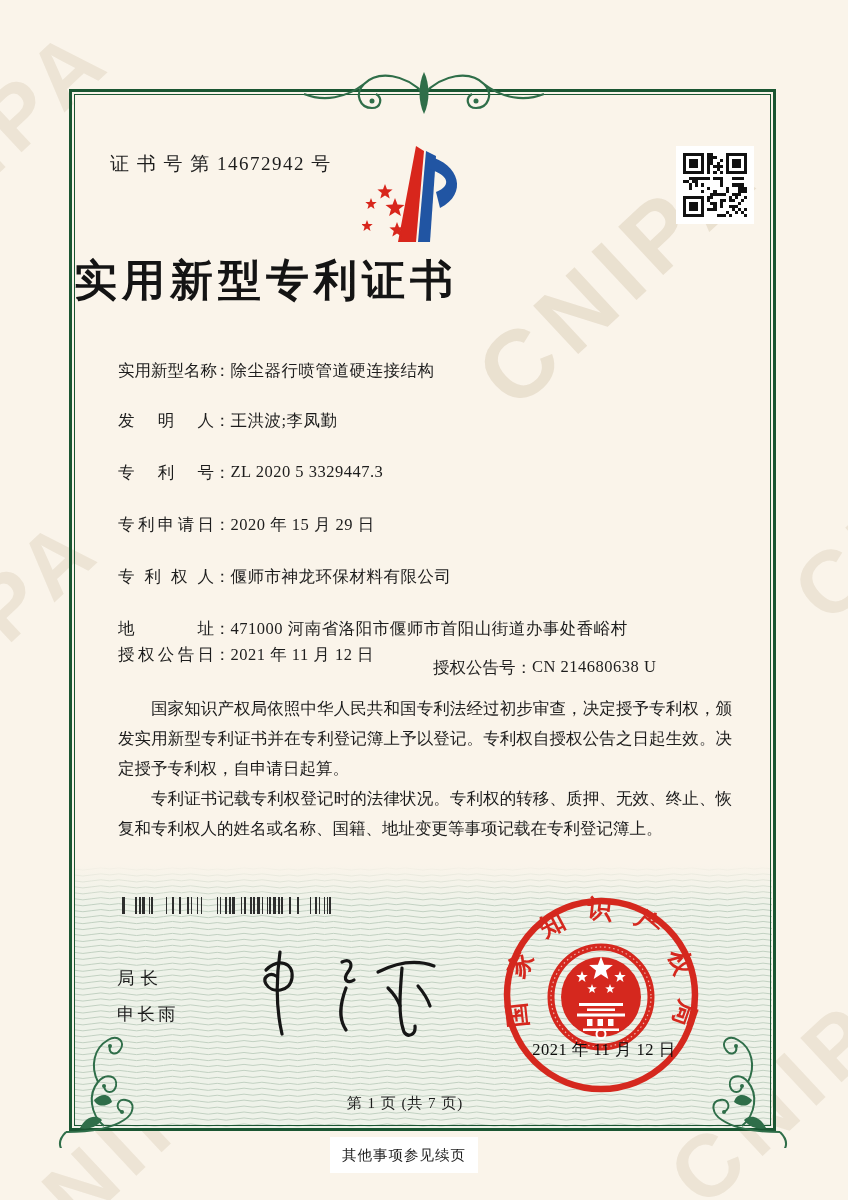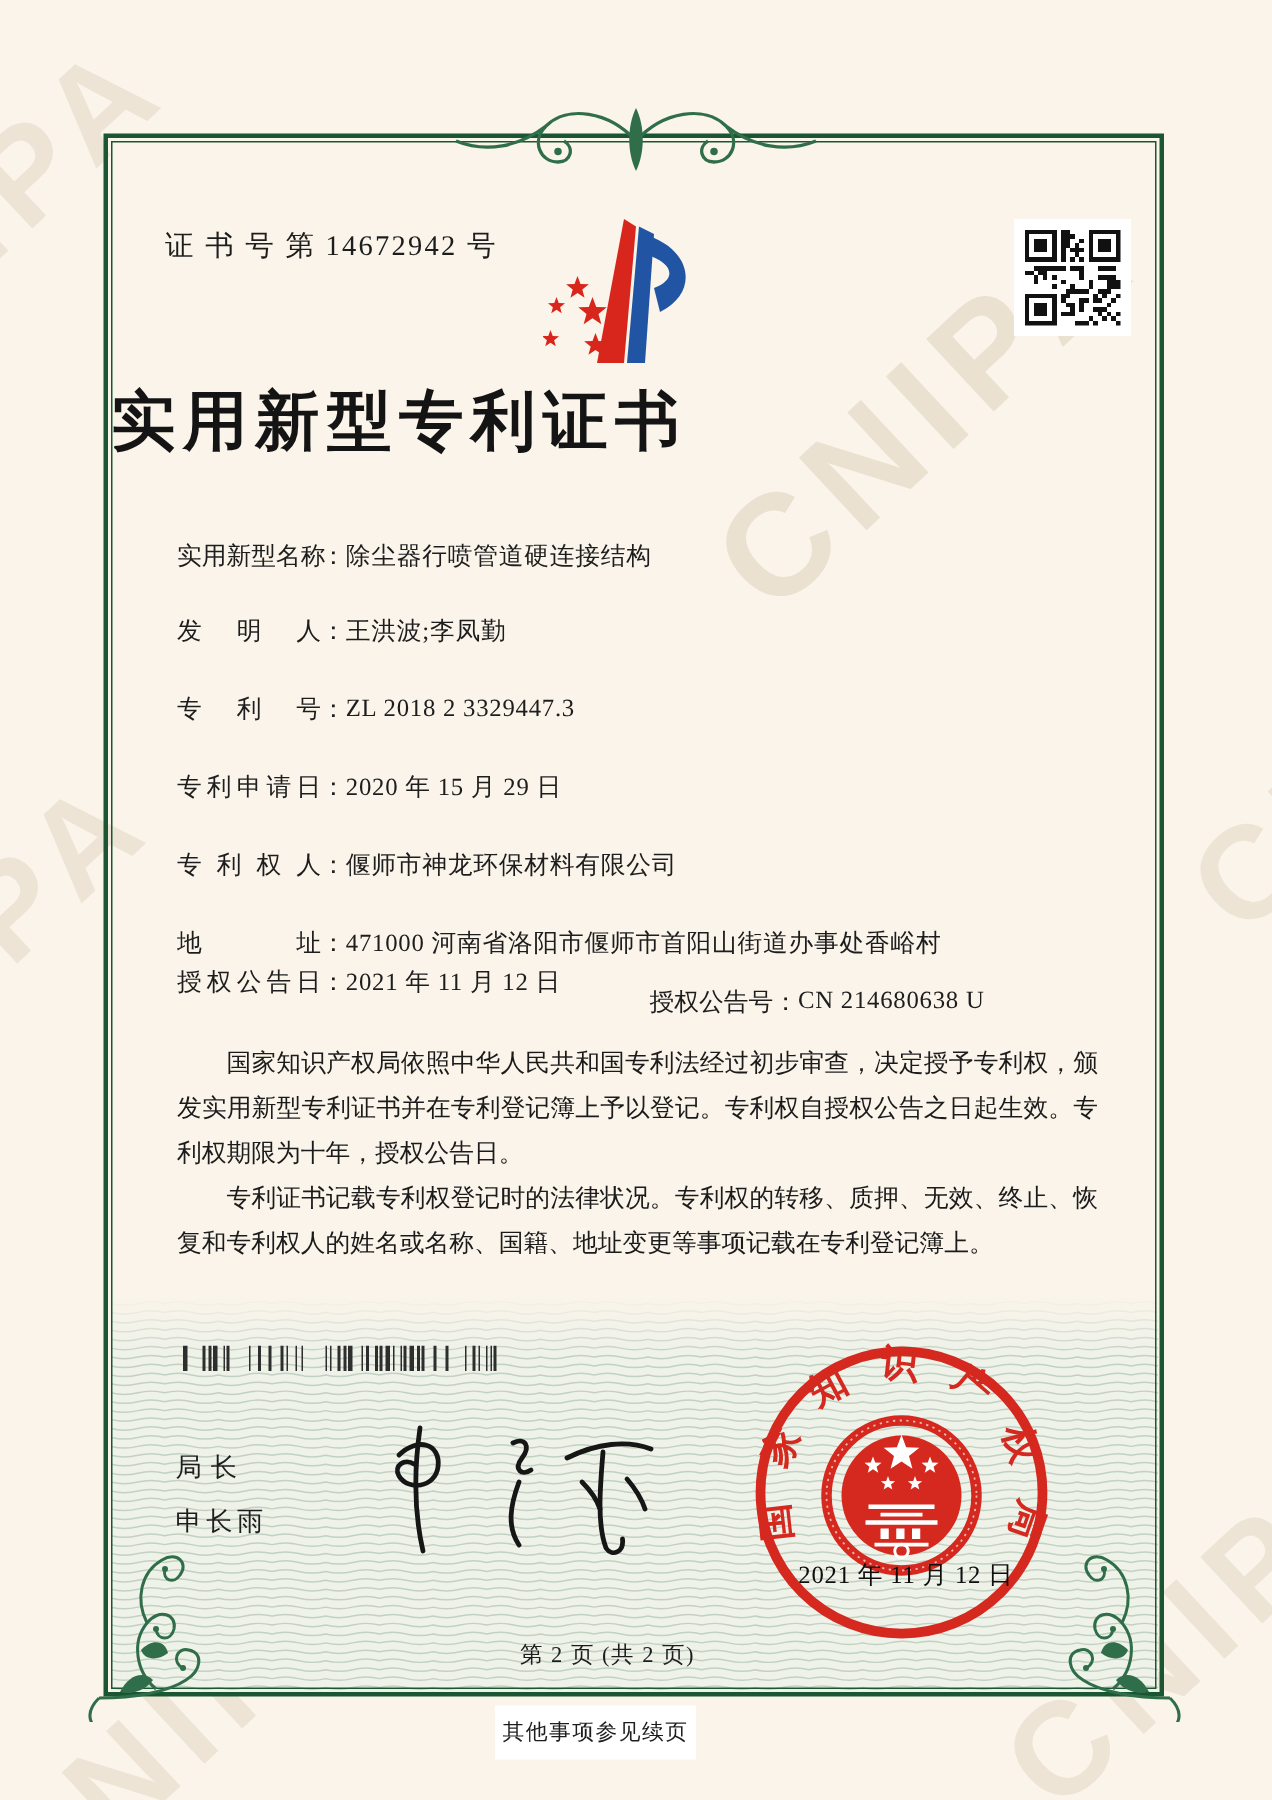--- a/index.html
+++ b/index.html
@@ -35,21 +35,21 @@
   .paras p{margin:0;font-size:16.5px;line-height:30px;text-align:justify;text-indent:2em;color:#1b1b1b;}
   .barcode{position:absolute;left:118px;top:897px;z-index:4;}
   .director-title{position:absolute;left:117px;top:966px;font-size:17.5px;letter-spacing:6px;z-index:4;}
   .director-name{position:absolute;left:117px;top:1002px;font-size:17.5px;letter-spacing:3px;z-index:4;}
   .sign{position:absolute;left:250px;top:936px;z-index:4;}
   .seal{position:absolute;left:491px;top:885px;z-index:5;}
   .seal-date{position:absolute;left:524px;top:1039px;width:160px;text-align:center;font-size:16.5px;
              letter-spacing:0.5px;color:#0e0e0e;z-index:6;}
   .page-info{position:absolute;left:55px;top:1094px;width:700px;text-align:center;font-size:15px;
              letter-spacing:1px;z-index:4;}
-  .note-box{position:absolute;left:330px;top:1137px;width:134px;height:36px;background:#ffffff;
+  .note-box{position:absolute;left:330px;top:1137px;width:148px;height:36px;background:#ffffff;
             text-align:center;line-height:36px;font-size:14.5px;letter-spacing:1px;z-index:4;}
 </style>
 </head>
 <body>
 
 <div class="page">
 
   <div class="wm" style="left:-20px;top:150px;">CNIPA</div>
   <div class="wm wm-lg" style="left:618px;top:272px;">CNIPA</div>
   <div class="wm" style="left:-30px;top:640px;">CNIPA</div>
@@ -278,40 +278,40 @@
 
   <div class="title">实用新型专利证书</div>
 
   <div class="frow" style="top:360px;">
     <span class="flabel">实用新型名称</span><span class="fcolon">：</span><span class="fvalue">除尘器行喷管道硬连接结构</span>
   </div>
   <div class="frow" style="top:410px;">
     <span class="flabel">发明人</span><span class="fcolon">：</span><span class="fvalue">王洪波;李凤勤</span>
   </div>
   <div class="frow" style="top:462px;">
-    <span class="flabel">专利号</span><span class="fcolon">：</span><span class="fvalue">ZL 2018 2 3329447.3</span>
+    <span class="flabel">专利号</span><span class="fcolon">：</span><span class="fvalue">ZL 2020 5 3329447.3</span>
   </div>
   <div class="frow" style="top:514px;">
     <span class="flabel">专利申请日</span><span class="fcolon">：</span><span class="fvalue">2020 年 15 月 29 日</span>
   </div>
   <div class="frow" style="top:566px;">
     <span class="flabel">专利权人</span><span class="fcolon">：</span><span class="fvalue">偃师市神龙环保材料有限公司</span>
   </div>
   <div class="frow" style="top:618px;">
     <span class="flabel">地址</span><span class="fcolon">：</span><span class="fvalue">471000 河南省洛阳市偃师市首阳山街道办事处香峪村</span>
   </div>
   <div class="frow" style="top:644px;">
     <span class="flabel">授权公告日</span><span class="fcolon">：</span><span class="fvalue">2021 年 11 月 12 日</span>
     <span class="grant">
       <span>授权公告号</span><span>：</span><span class="fvalue">CN 214680638 U</span>
     </span>
   </div>
 
   <div class="paras">
-    <p>国家知识产权局依照中华人民共和国专利法经过初步审查，决定授予专利权，颁发实用新型专利证书并在专利登记簿上予以登记。专利权自授权公告之日起生效。专利权期限为十年，授权公告日。</p>
+    <p>国家知识产权局依照中华人民共和国专利法经过初步审查，决定授予专利权，颁发实用新型专利证书并在专利登记簿上予以登记。专利权自授权公告之日起生效。决定授予专利权，自申请日起算。</p>
     <p>专利证书记载专利权登记时的法律状况。专利权的转移、质押、无效、终止、恢复和专利权人的姓名或名称、国籍、地址变更等事项记载在专利登记簿上。</p>
   </div>
 
   <svg id="barcode" class="barcode" width="215" height="17" viewBox="0 0 215 17" preserveAspectRatio="none">
       <rect x="4" y="0" width="3" height="17" fill="#2e2e2e"></rect>
       <rect x="17" y="0" width="2" height="17" fill="#2e2e2e"></rect>
       <rect x="21" y="0" width="2" height="17" fill="#2e2e2e"></rect>
       <rect x="24" y="0" width="3" height="17" fill="#2e2e2e"></rect>
       <rect x="31" y="0" width="1" height="17" fill="#2e2e2e"></rect>
       <rect x="33" y="0" width="2" height="17" fill="#2e2e2e"></rect>
@@ -389,16 +389,16 @@
         <rect x="96" y="134" width="5.5" height="7"></rect>
         <rect x="106.5" y="134" width="5.5" height="7"></rect>
         <rect x="117" y="134" width="5.5" height="7"></rect>
         <rect x="92" y="143.5" width="36" height="2.5"></rect>
       </g>
       <circle cx="110" cy="149" r="4.5" fill="none" stroke="#ffffff" stroke-width="2"></circle>
     </g>
   </svg>
   <div class="seal-date">2021 年 11 月 12 日</div>
 
-  <div class="page-info">第 2 页 (共 2 页)</div>
+  <div class="page-info">第 1 页 (共 7 页)</div>
   <div class="note-box">其他事项参见续页</div>
 
 </div>
 
 </body></html>

